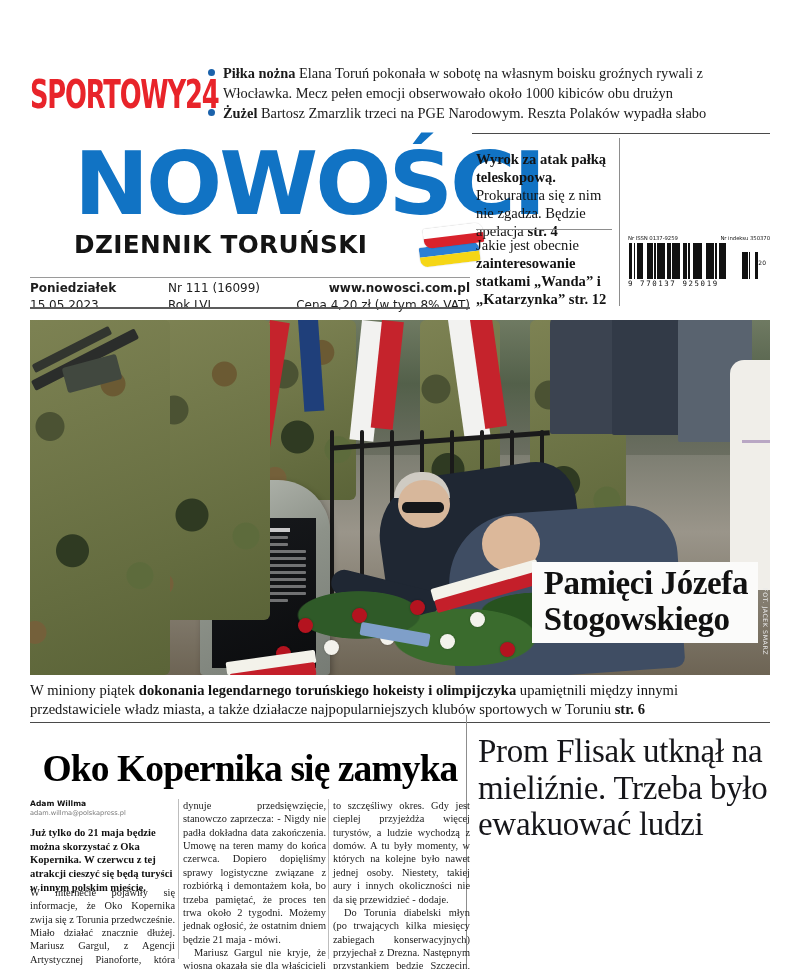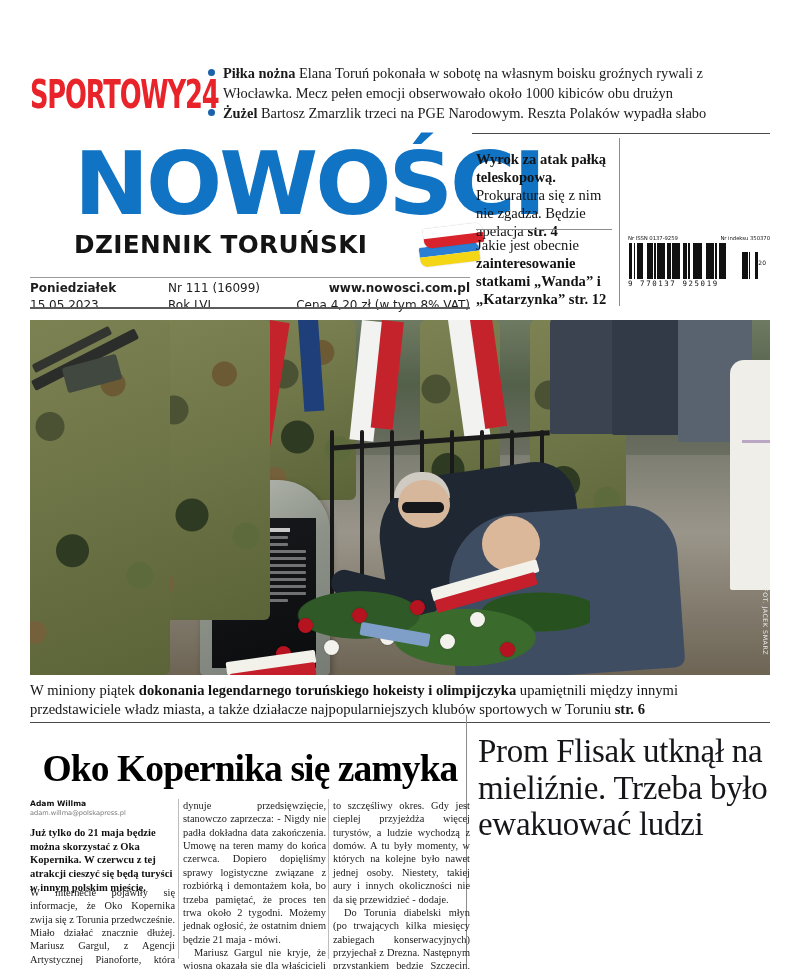--- a/index.html
+++ b/index.html
@@ -446,20 +446,24 @@
       <div class="rose" style="left:246px;bottom:14px"></div>
       <div class="rose w" style="left:440px;bottom:48px"></div>
       <div class="rose" style="left:470px;bottom:18px"></div>
       <div class="ribbon rib-w" style="left:400px;bottom:88px;width:110px;transform:rotate(-16deg)"></div>
       <div class="ribbon rib-r" style="left:404px;bottom:76px;width:104px;transform:rotate(-16deg)"></div>
       <div class="ribbon rib-b" style="left:330px;bottom:34px;width:70px;transform:rotate(10deg)"></div>
       <div class="ribbon rib-w" style="left:196px;bottom:6px;width:90px;transform:rotate(-8deg)"></div>
       <div class="ribbon rib-r" style="left:200px;bottom:-6px;width:86px;transform:rotate(-8deg)"></div>
     </div>
 
+    <div class="photo-headline">
+      <div>Pamięci Józefa</div>
+      <div>Stogowskiego</div>
+    </div>
     <div class="photo-credit">FOT. JACEK SMARZ</div>
   </div>
 
   <div class="caption">
     <span>W miniony piątek </span><b>dokonania legendarnego toruńskiego hokeisty i olimpijczyka</b><span> upamiętnili między innymi przedstawiciele władz miasta, a także działacze najpopularniejszych klubów sportowych w Toruniu </span><b>str. 6</b>
   </div>
 
   <div class="lower-rule"></div>
   <div class="lower-vsep"></div>
 

